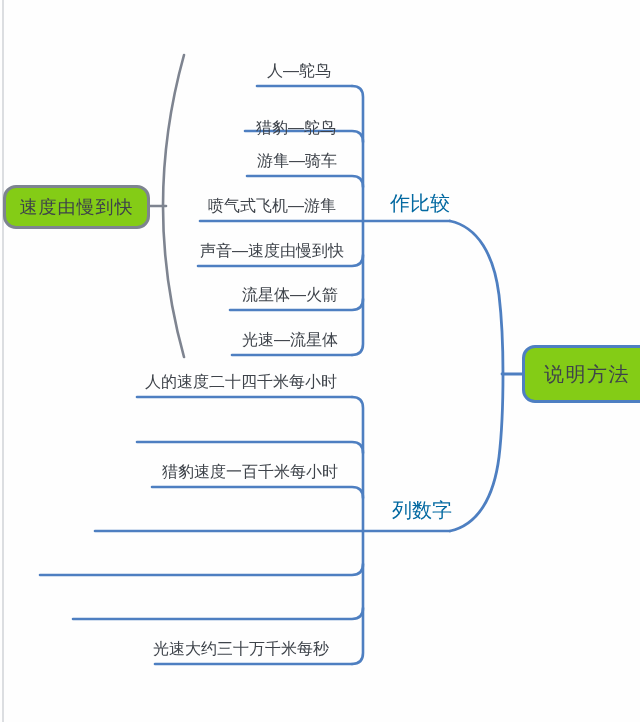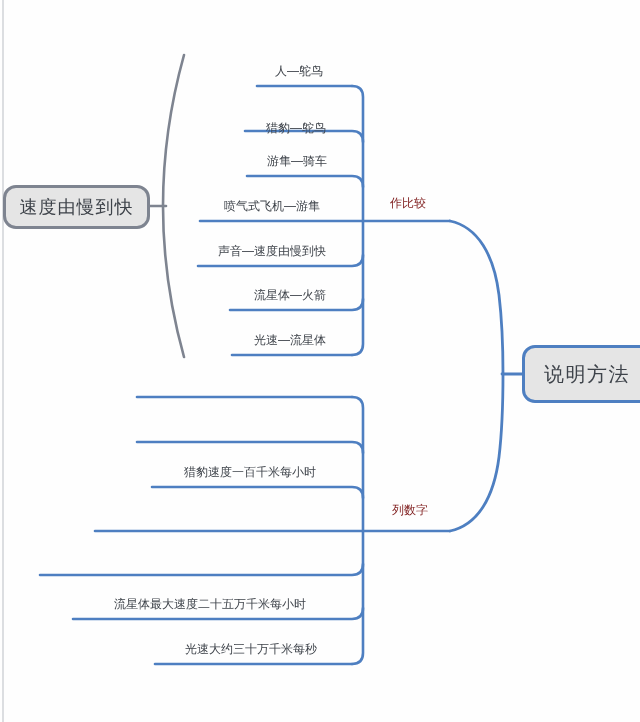--- a/index.html
+++ b/index.html
@@ -12,43 +12,43 @@
     color:#3e434a;
   }
   .edge-line{
     position:absolute;left:2px;top:0;width:2px;height:722px;
     background:#dcdee1;
   }
   svg.lines{position:absolute;left:0;top:0;}
   .node{
     position:absolute;
     display:flex;align-items:center;justify-content:center;
-    background:#e5e5e5;
+    background:#84cc16;
     box-sizing:border-box;
     white-space:nowrap;
   }
   .node-gray{
     left:3px;top:185px;width:147px;height:44px;
     border:3px solid #7e8490;border-radius:13px;
     font-size:18px;letter-spacing:1px;color:#3e434a;
   }
   .node-blue{
     left:522px;top:345px;width:130px;height:58px;
     border:3px solid #4e7fc1;border-radius:13px;
     font-size:20px;letter-spacing:1.5px;color:#3e434a;
   }
   .branch-label{
     position:absolute;
-    font-size:12px;line-height:18px;
-    white-space:nowrap;color:#7f1d1d;
+    font-size:20px;line-height:18px;
+    white-space:nowrap;color:#0369a1;
   }
   .topic{
     position:absolute;
     transform:translateX(-50%);
-    font-size:12px;line-height:18px;
+    font-size:16px;line-height:18px;
     white-space:nowrap;color:#3e434a;
   }
 </style>
 </head>
 <body>
 
 <div class="canvas">
 
   <div class="edge-line"></div>
 
@@ -100,17 +100,17 @@
   <div class="branch-label" style="left:392px;top:501px">列数字</div>
 
   <div class="topic" style="left:299px;top:62px">人—鸵鸟</div>
   <div class="topic" style="left:296px;top:119px">猎豹—鸵鸟</div>
   <div class="topic" style="left:297px;top:152px">游隼—骑车</div>
   <div class="topic" style="left:272px;top:197px">喷气式飞机—游隼</div>
   <div class="topic" style="left:272px;top:242px">声音—速度由慢到快</div>
   <div class="topic" style="left:290px;top:286px">流星体—火箭</div>
   <div class="topic" style="left:290px;top:331px">光速—流星体</div>
 
+  <div class="topic" style="left:241px;top:373px">人的速度二十四千米每小时</div>
   <div class="topic" style="left:250px;top:463px">猎豹速度一百千米每小时</div>
-  <div class="topic" style="left:210px;top:595px">流星体最大速度二十五万千米每小时</div>
-  <div class="topic" style="left:251px;top:640px">光速大约三十万千米每秒</div>
+  <div class="topic" style="left:241px;top:640px">光速大约三十万千米每秒</div>
 
 </div>
 
 </body></html>

